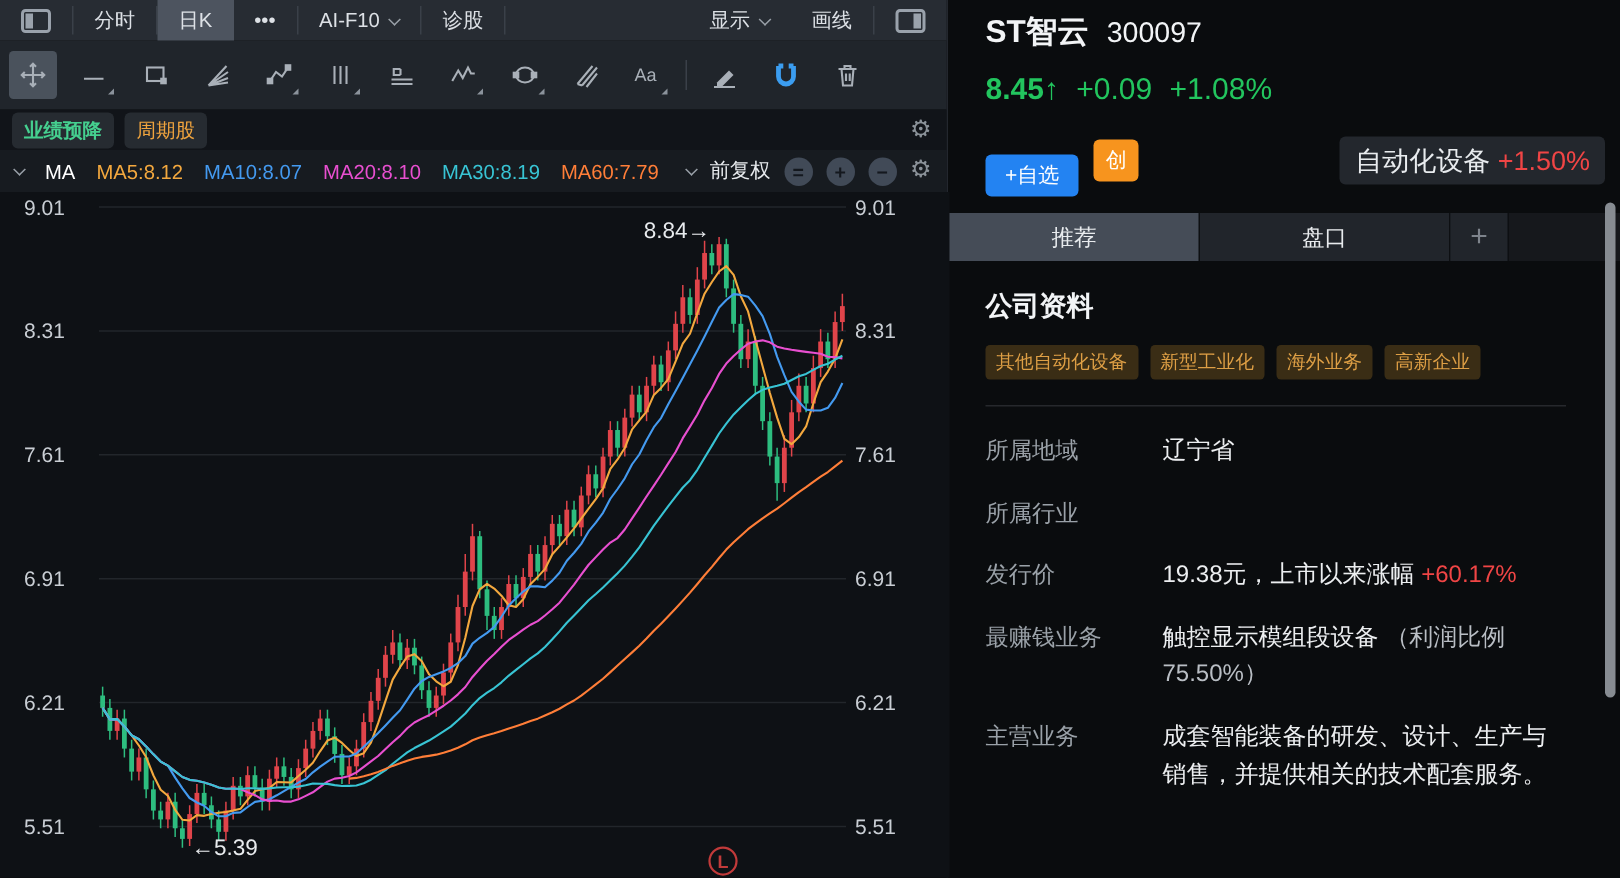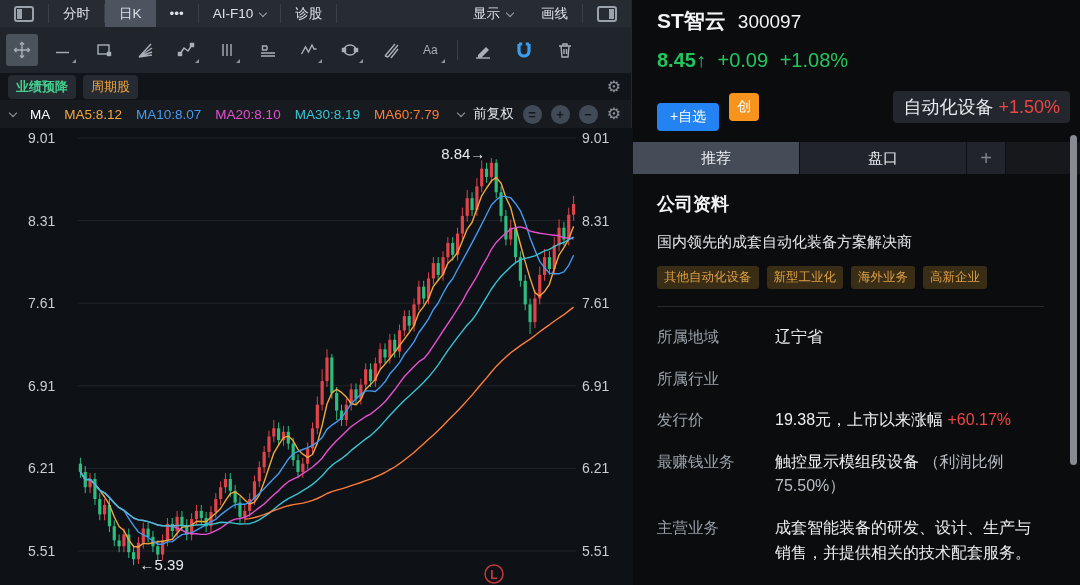--- a/index.html
+++ b/index.html
@@ -28,21 +28,21 @@
 
   .tagsrow { height:27px; background:#111419; display:flex; align-items:center; padding:0 8px; gap:7px; }
   .tag-pill { background:#262b31; border-radius:4px; font-size:13px; padding:3px 8px; }
   .gear { position:absolute; color:#8b9299; font-size:16px; line-height:1; cursor:pointer; }
 
   .marow { height:28px; background:#171b20; display:flex; align-items:center; padding:0 10px; font-size:13.5px; gap:14px; }
   .marow .mi { white-space:nowrap; }
   .marow .right-group { margin-left:auto; display:flex; align-items:center; gap:9px; }
   .cbtn { width:19px; height:19px; border-radius:50%; background:#414a57; color:#14181e; font-weight:bold; display:flex; align-items:center; justify-content:center; font-size:13px; cursor:pointer; }
 
-  .chart-wrap { position:absolute; left:16px; top:128px; width:632px; height:457px; background:#0e1115; }
+  .chart-wrap { position:absolute; left:4px; top:128px; width:632px; height:457px; background:#0e1115; }
   .chart-wrap svg { display:block; }
   svg text { font-family:"Liberation Sans", sans-serif; }
 
   
   .right-panel { position:absolute; left:633px; top:0; width:447px; height:585px; background:#0a0c0e; }
   .rp-head { padding:7px 0 0 24px; position:relative; }
   .stock-name { font-size:21px; font-weight:bold; color:#f2f4f6; }
   .stock-code { font-size:19px; font-weight:normal; margin-left:12px; }
   .price-row { margin-top:14px; font-size:20px; font-weight:bold; color:#22c55e; }
   .price-row .chg { font-weight:normal; margin-left:6px; }
@@ -491,21 +491,20 @@
         <span>盘口</span>
       </div>
     <div class="rp-tab-plus">
         <span>+</span>
       </div>
     <div style="flex:1; background:#16181c;"></div>
   </div>
 
   <div class="rp-body">
     <div class="sec-title">公司资料</div>
-    <div class="tagline">国内领先的成套自动化装备方案解决商</div>
     <div class="biz-tags">
       <span class="biz-tag">其他自动化设备</span>
       <span class="biz-tag">新型工业化</span>
       <span class="biz-tag">海外业务</span>
       <span class="biz-tag">高新企业</span>
     </div>
     <div class="divider"></div>
 
     <div class="fields">
       <div class="field">

